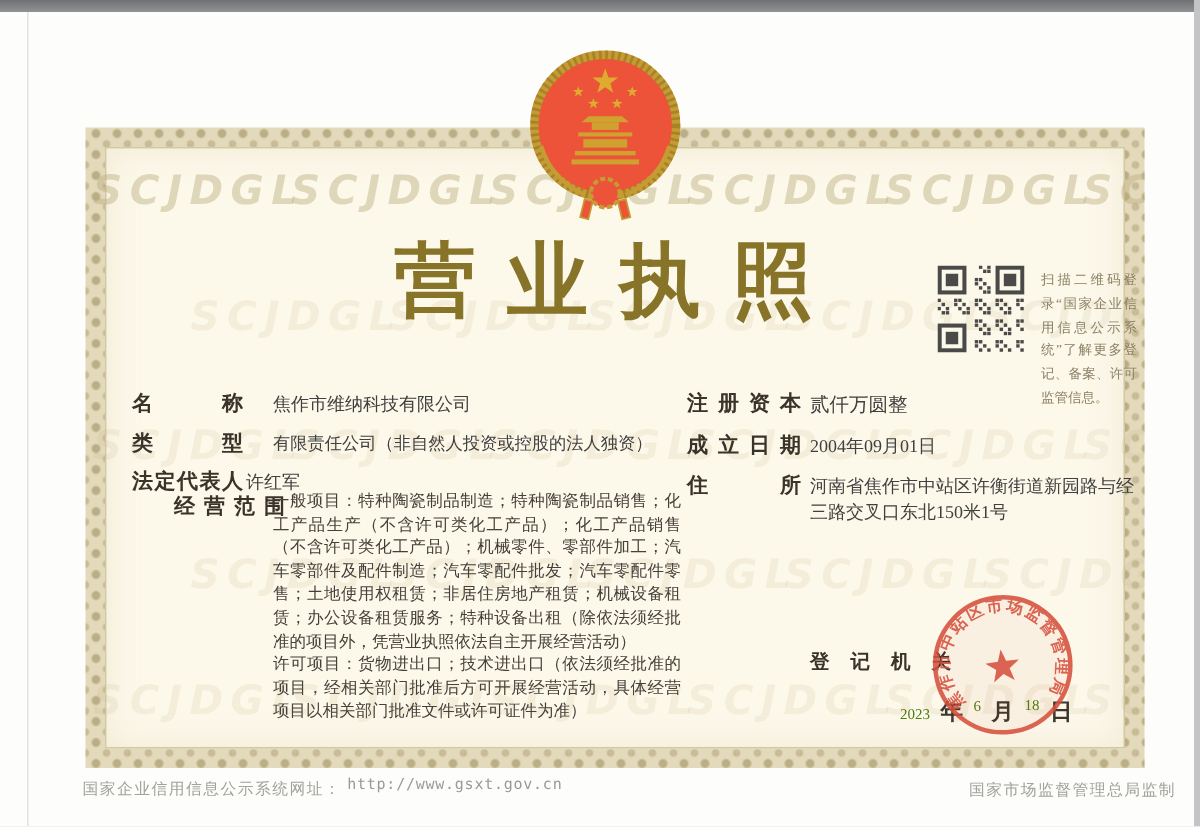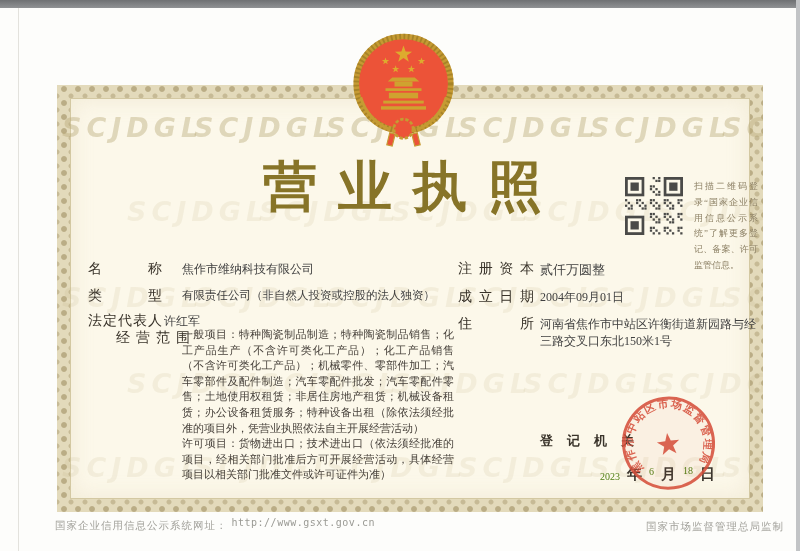--- a/index.html
+++ b/index.html
@@ -28,21 +28,21 @@
   .credit{position:absolute;left:97px;top:171px;color:#3e382e;}
   .credit-label{font-size:13px;font-weight:bold;letter-spacing:4px;}
   .credit-value{margin-top:4px;font-size:13.5px;letter-spacing:.8px;color:#3c3731;}
   .doc-title{position:absolute;left:263px;top:155px;width:300px;font-size:54px;line-height:1.2;
              font-weight:bold;color:#877428;letter-spacing:21px;white-space:nowrap;}
   .qr-wrap{position:absolute;left:625px;top:177px;width:58px;height:58px;}
   .qr-caption{position:absolute;left:694px;top:179px;width:64px;font-size:9px;line-height:1.75;
               color:#8d8166;text-align:justify;}
 
   
-  .flabel{position:absolute;width:74px;font-size:14px;font-weight:normal;color:#39332a;
+  .flabel{position:absolute;width:74px;font-size:14px;font-weight:bold;color:#39332a;
           text-align:justify;text-align-last:justify;}
   .flabel.r{width:76px;}
   .fval{position:absolute;font-size:12px;color:#404040;white-space:nowrap;}
   .fval.wrap{white-space:normal;}
   .scope{position:absolute;left:182px;top:327px;width:272px;font-size:11px;line-height:15.6px;
          color:#46403a;text-align:justify;}
   .scope p{margin:0;}
   .addr{line-height:17px;width:218px;}
 
   

